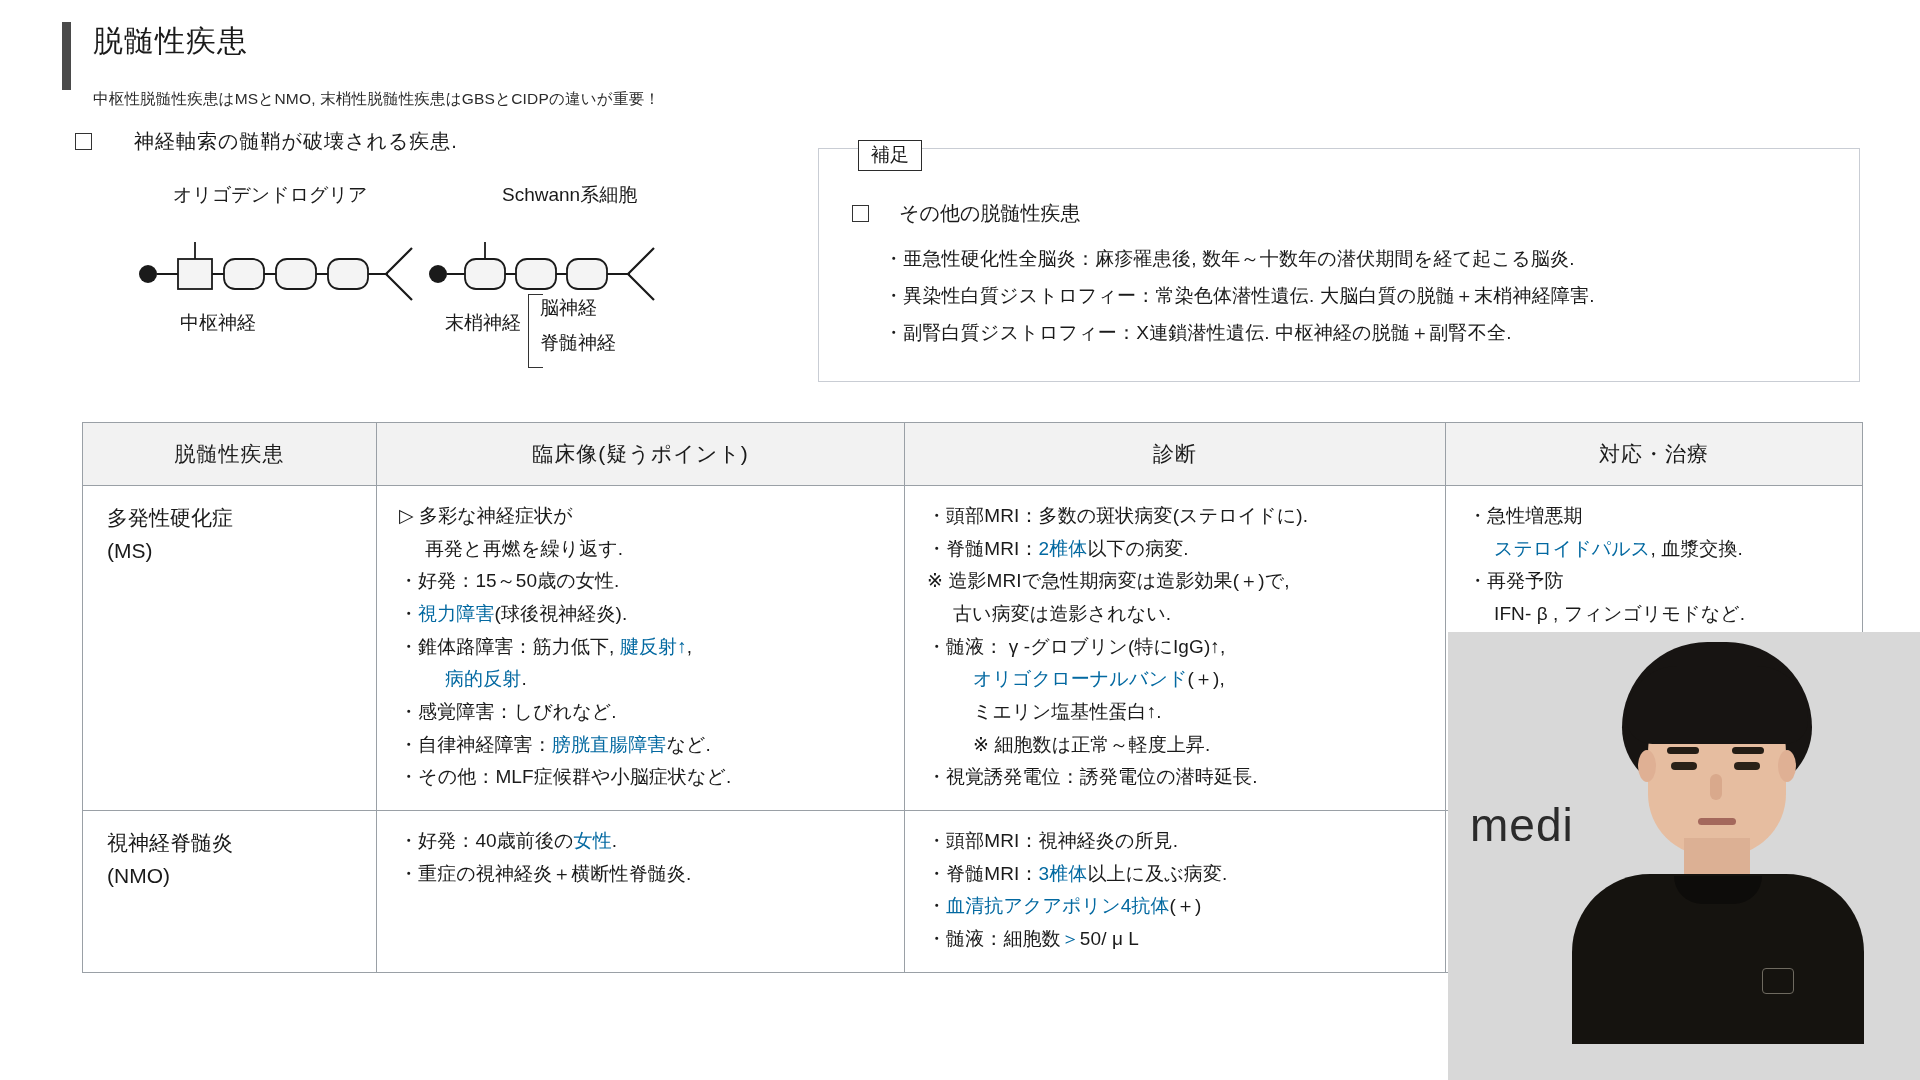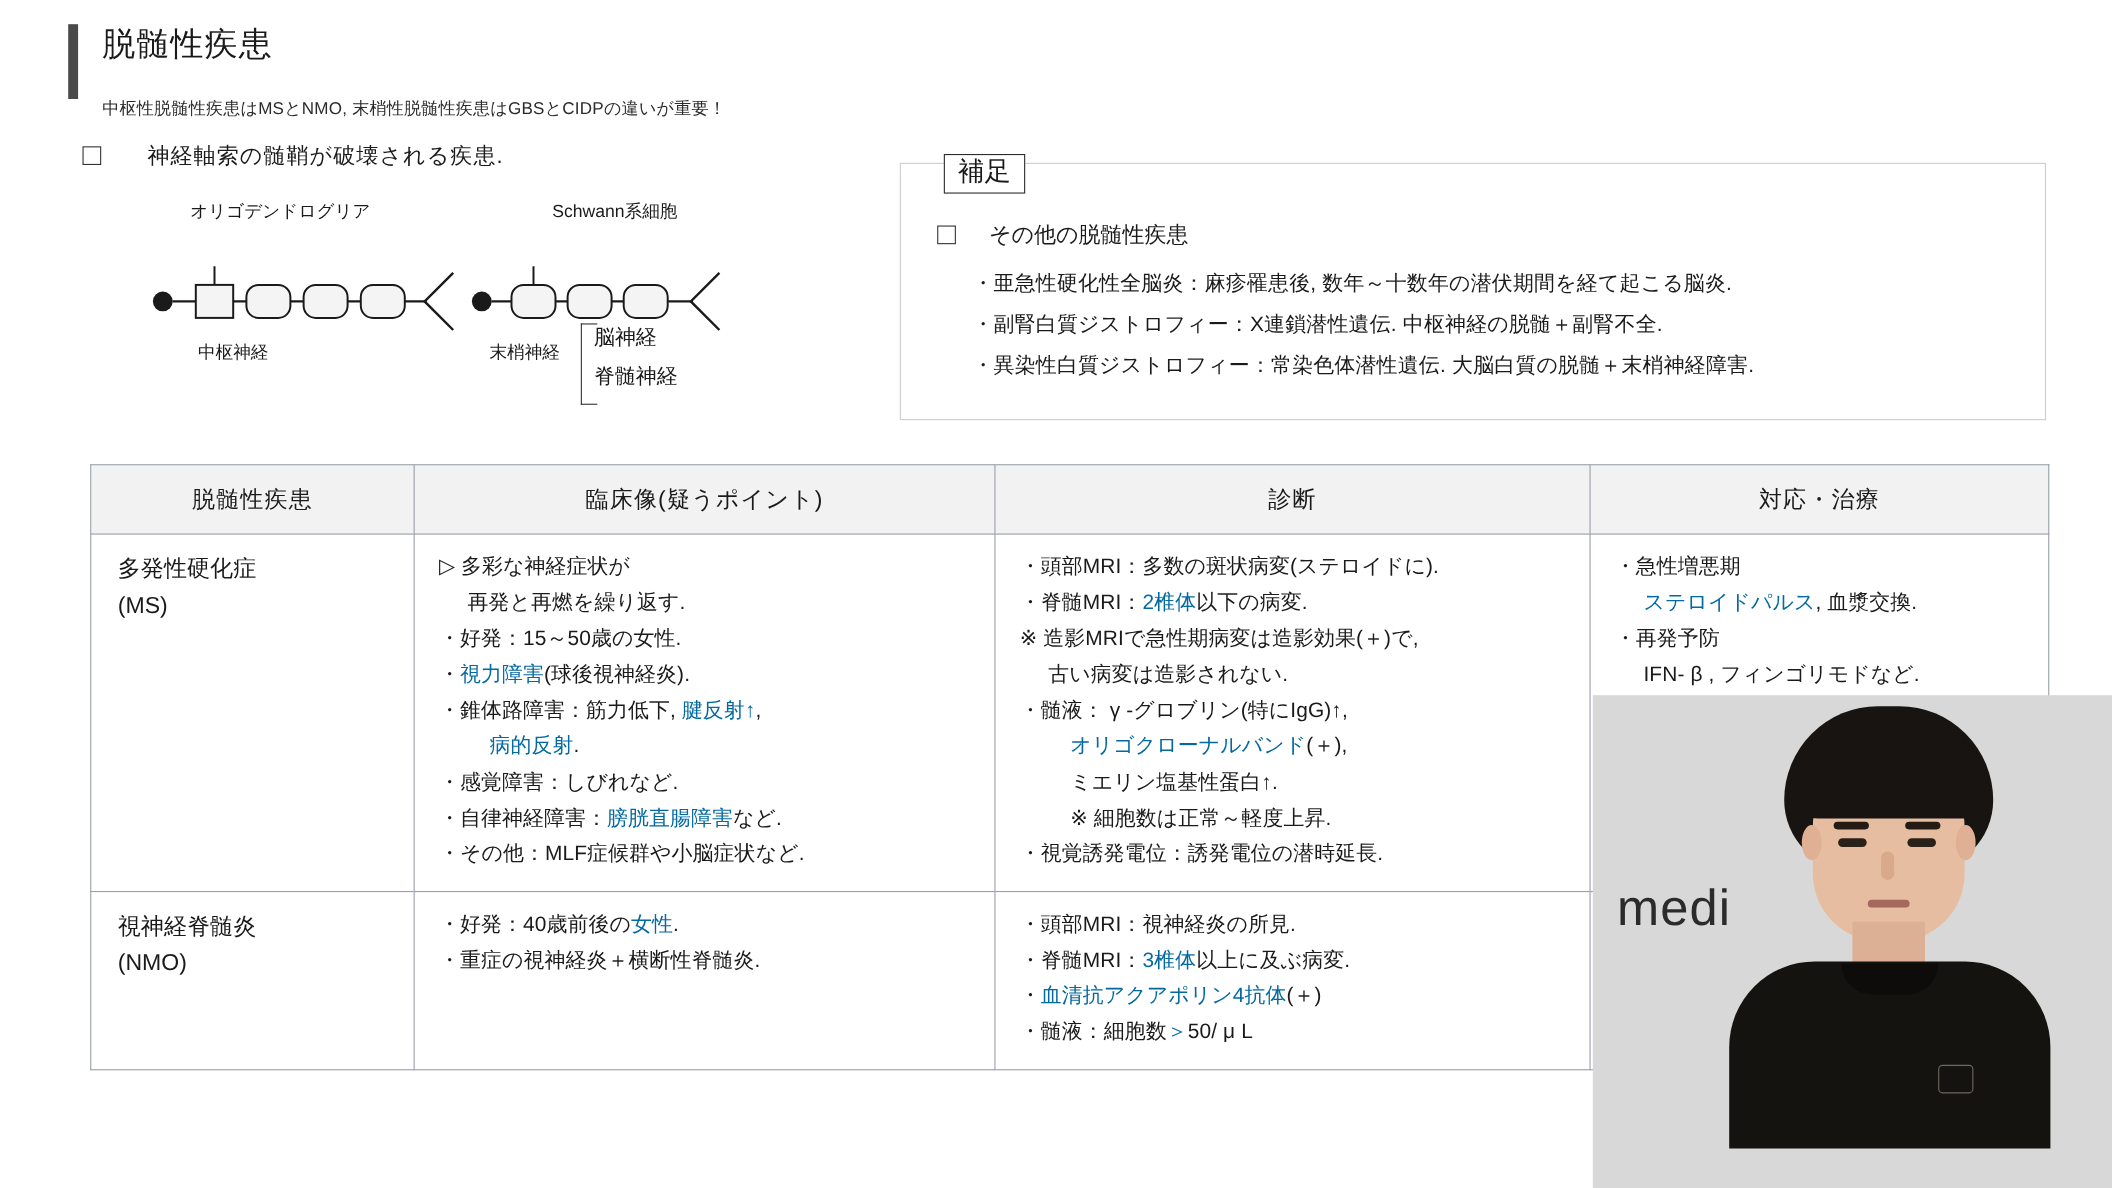--- a/index.html
+++ b/index.html
@@ -69,21 +69,21 @@
   
   .diagram {
     position: absolute;
     left: 120px;
     top: 182px;
     width: 620px;
     height: 190px;
   }
   .dg-label {
     position: absolute;
-    font-size: 16px;
+    font-size: 19px;
     white-space: nowrap;
   }
   .dg-oligo { left: 53px; top: 0px; }
   .dg-schwann { left: 355px; top: 0px; margin-left: 27px; }
   .dg-cns { left: 60px; top: 128px; }
   .dg-pns { left: 325px; top: 128px; }
   .dg-brace-labels {
     position: absolute;
     left: 420px;
     top: 108px;
@@ -111,21 +111,21 @@
     border: 1px solid #c9cdd4;
     background: #fff;
   }
   .supp-tag {
     position: absolute;
     left: 858px;
     top: 140px;
     background: #fff;
     border: 1.4px solid #2b2b2b;
     padding: 4px 12px 6px 12px;
-    font-size: 24px;
+    font-size: 19px;
     line-height: 1;
   }
   .supp-head {
     position: absolute;
     left: 852px;
     top: 200px;
     display: flex;
     align-items: center;
     font-size: 20px;
   }
@@ -299,22 +299,22 @@
   </div>
 
   <div class="supp-box"></div>
   <div class="supp-tag">補足</div>
   <div class="supp-head">
     <span class="sq"></span>
     <span>その他の脱髄性疾患</span>
   </div>
   <div class="supp-list">
     <div>・亜急性硬化性全脳炎：麻疹罹患後, 数年～十数年の潜伏期間を経て起こる脳炎.</div>
+    <div>・異染性白質ジストロフィー：常染色体潜性遺伝.  大脳白質の脱髄＋末梢神経障害.</div>
     <div>・副腎白質ジストロフィー：X連鎖潜性遺伝.  中枢神経の脱髄＋副腎不全.</div>
-    <div>・異染性白質ジストロフィー：常染色体潜性遺伝.  大脳白質の脱髄＋末梢神経障害.</div>
   </div>
 
   <table class="tbl">
     <thead>
       <tr>
         <th class="c1">脱髄性疾患</th>
         <th class="c2">臨床像(疑うポイント)</th>
         <th class="c3">診断</th>
         <th class="c4">対応・治療</th>
       </tr>

